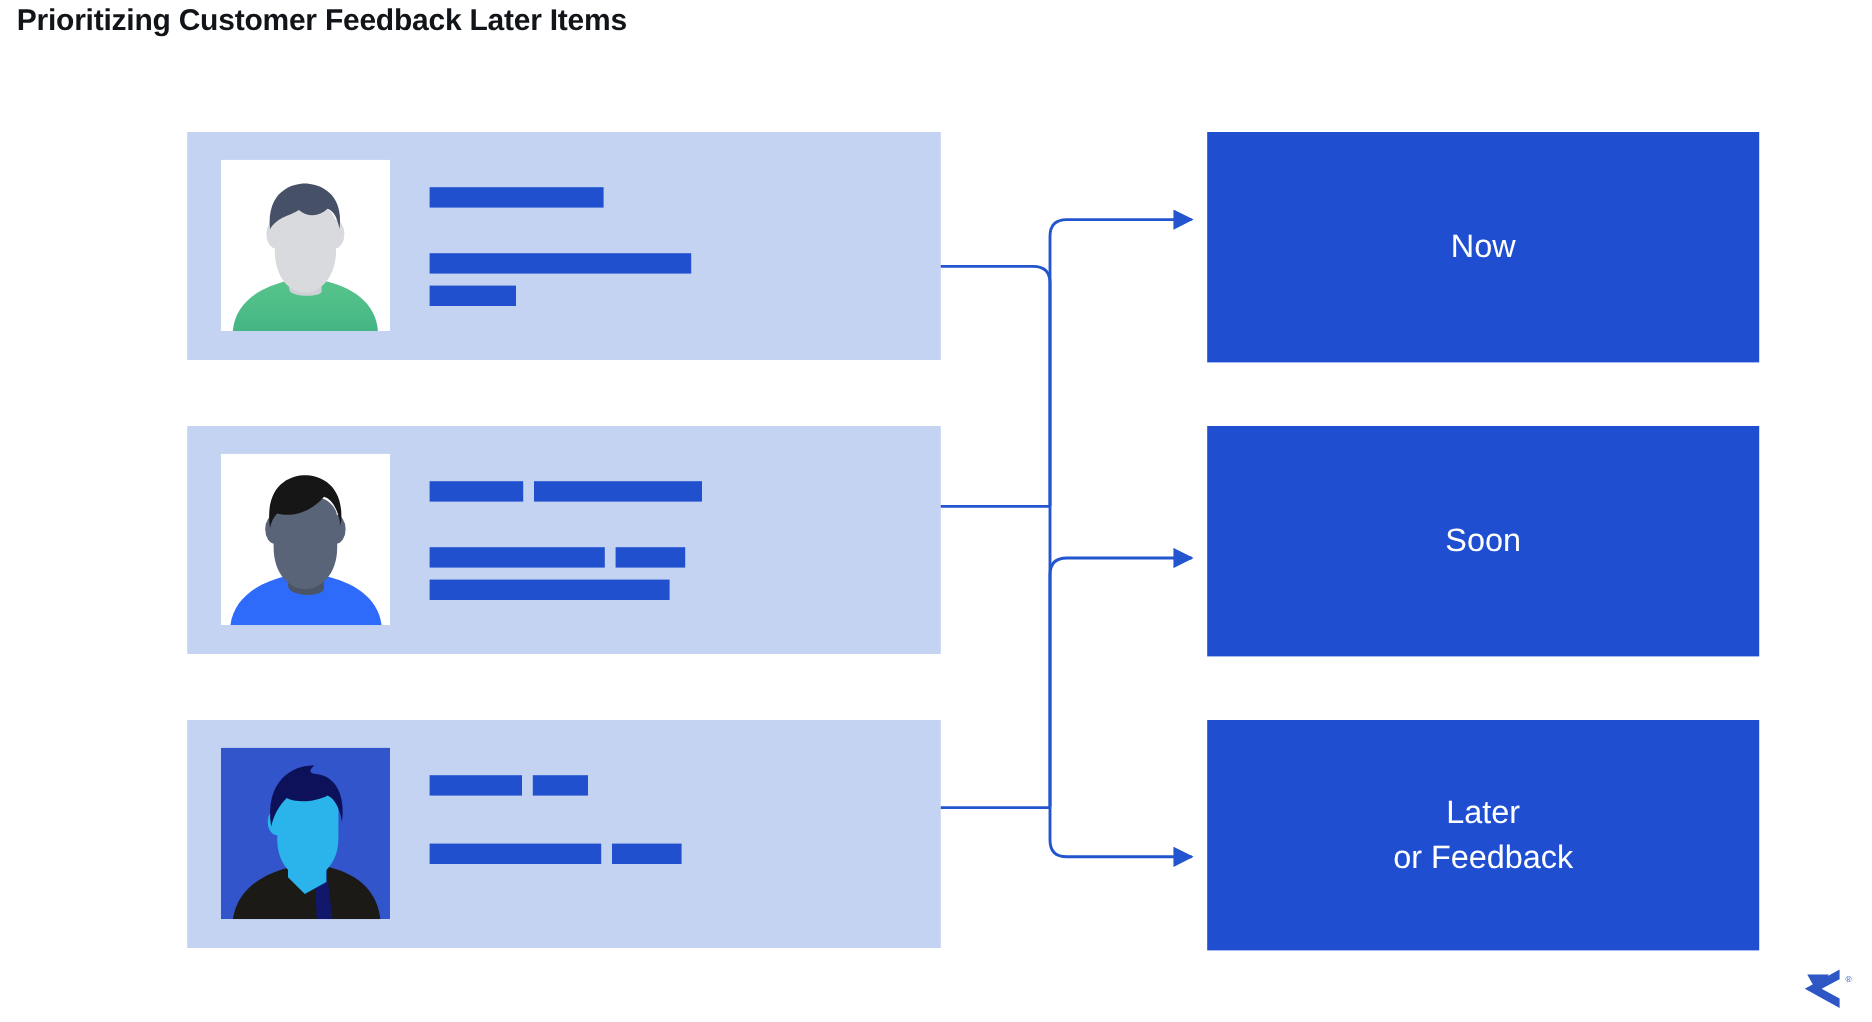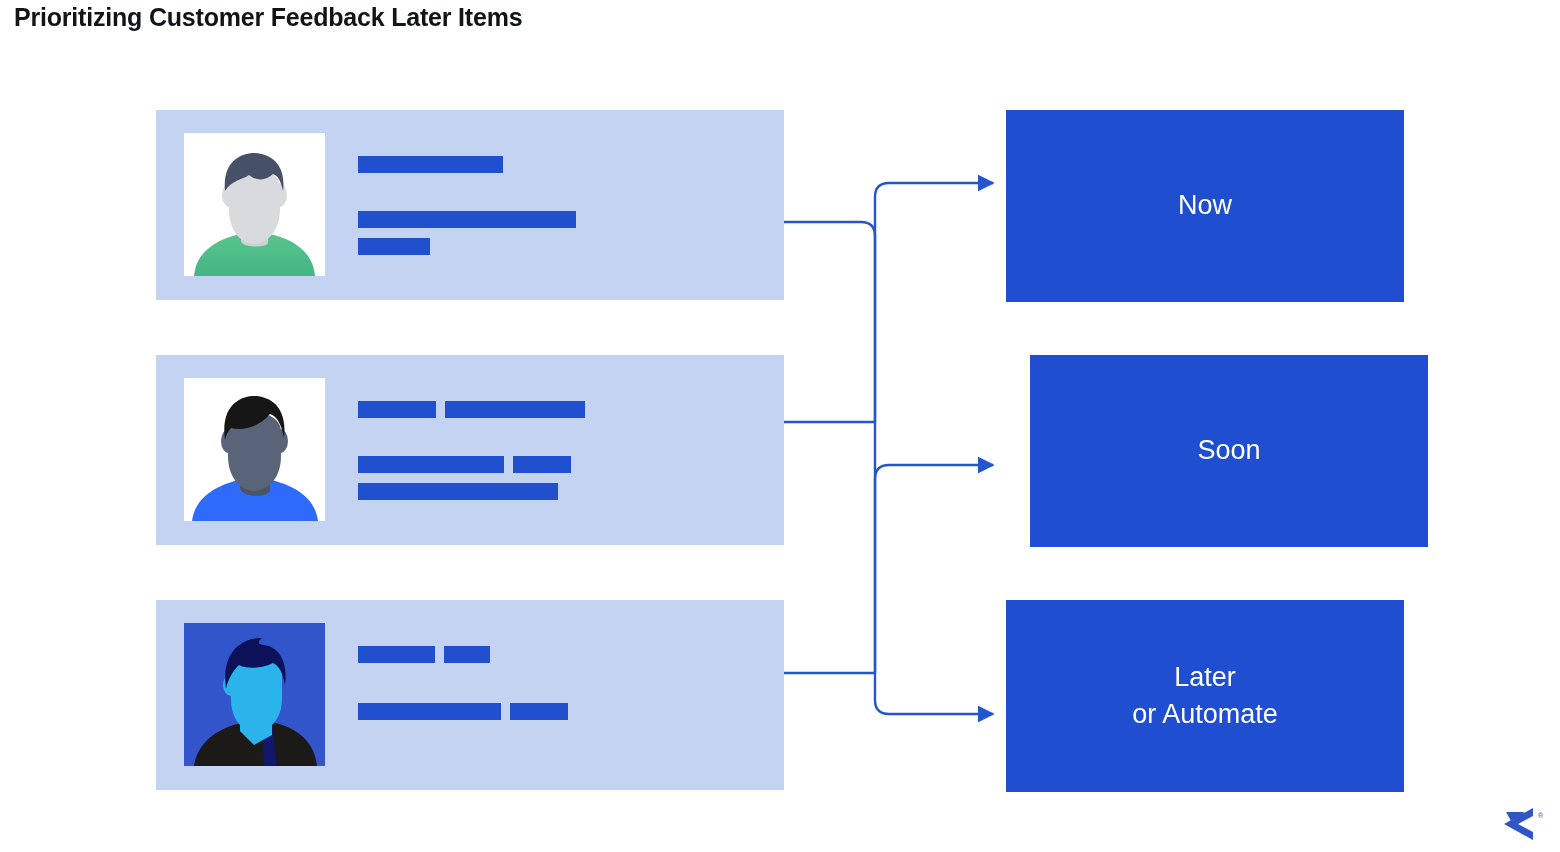--- a/index.html
+++ b/index.html
@@ -30,28 +30,28 @@
     width:141px;height:143px;overflow:hidden;
   }
   .avatar-svg{display:block;width:141px;height:143px;}
 
   .lines{position:absolute;left:202px;top:0;width:420px;height:100%;}
   .bar-row{position:absolute;left:0;display:flex;gap:9px;}
   .bar{height:17px;background:#2050ce;}
 
   
   .pbox{
-    position:absolute;left:1006px;width:398px;
+    position:absolute;left:1006px;width:460px;
     background:#1f4ed1;
     display:flex;align-items:center;justify-content:center;
     color:#ffffff;font-size:27px;line-height:1.38;text-align:center;
     font-weight:400;
   }
   #pbox-0{top:110px;height:192px;}
-  #pbox-1{top:355px;height:192px;margin-left:24px;}
+  #pbox-1{top:355px;height:192px;}
   #pbox-2{top:600px;height:192px;}
   .pbox-label{white-space:pre-line;}
 
   
   #connectors{position:absolute;left:0;top:0;width:1560px;height:852px;pointer-events:none;}
 
   
   #logo{position:absolute;left:1496px;top:806px;width:48px;height:34px;}
 </style>
 </head>
@@ -166,20 +166,20 @@
 </svg>
 
 <div class="pbox" id="pbox-0">
   <span class="pbox-label">Now</span>
 </div>
 <div class="pbox" id="pbox-1">
   <span class="pbox-label">Soon</span>
 </div>
 <div class="pbox" id="pbox-2">
   <span class="pbox-label">Later
-or Automate</span>
+or Feedback</span>
 </div>
 
 <svg id="logo" viewBox="0 0 48 34">
   <path d="M6 33 L22 4 L38 33 L30 33 L22 18 L14 33 Z" fill="#2e56c4" transform="rotate(-90 22 18)"></path>
   <path d="M10 6 L28 6 L19 22 Z" fill="#2e56c4"></path>
   <text x="42" y="12" font-family="'Liberation Sans', sans-serif" font-size="7" fill="#2e56c4">®</text>
 </svg>
 
 </body></html>

